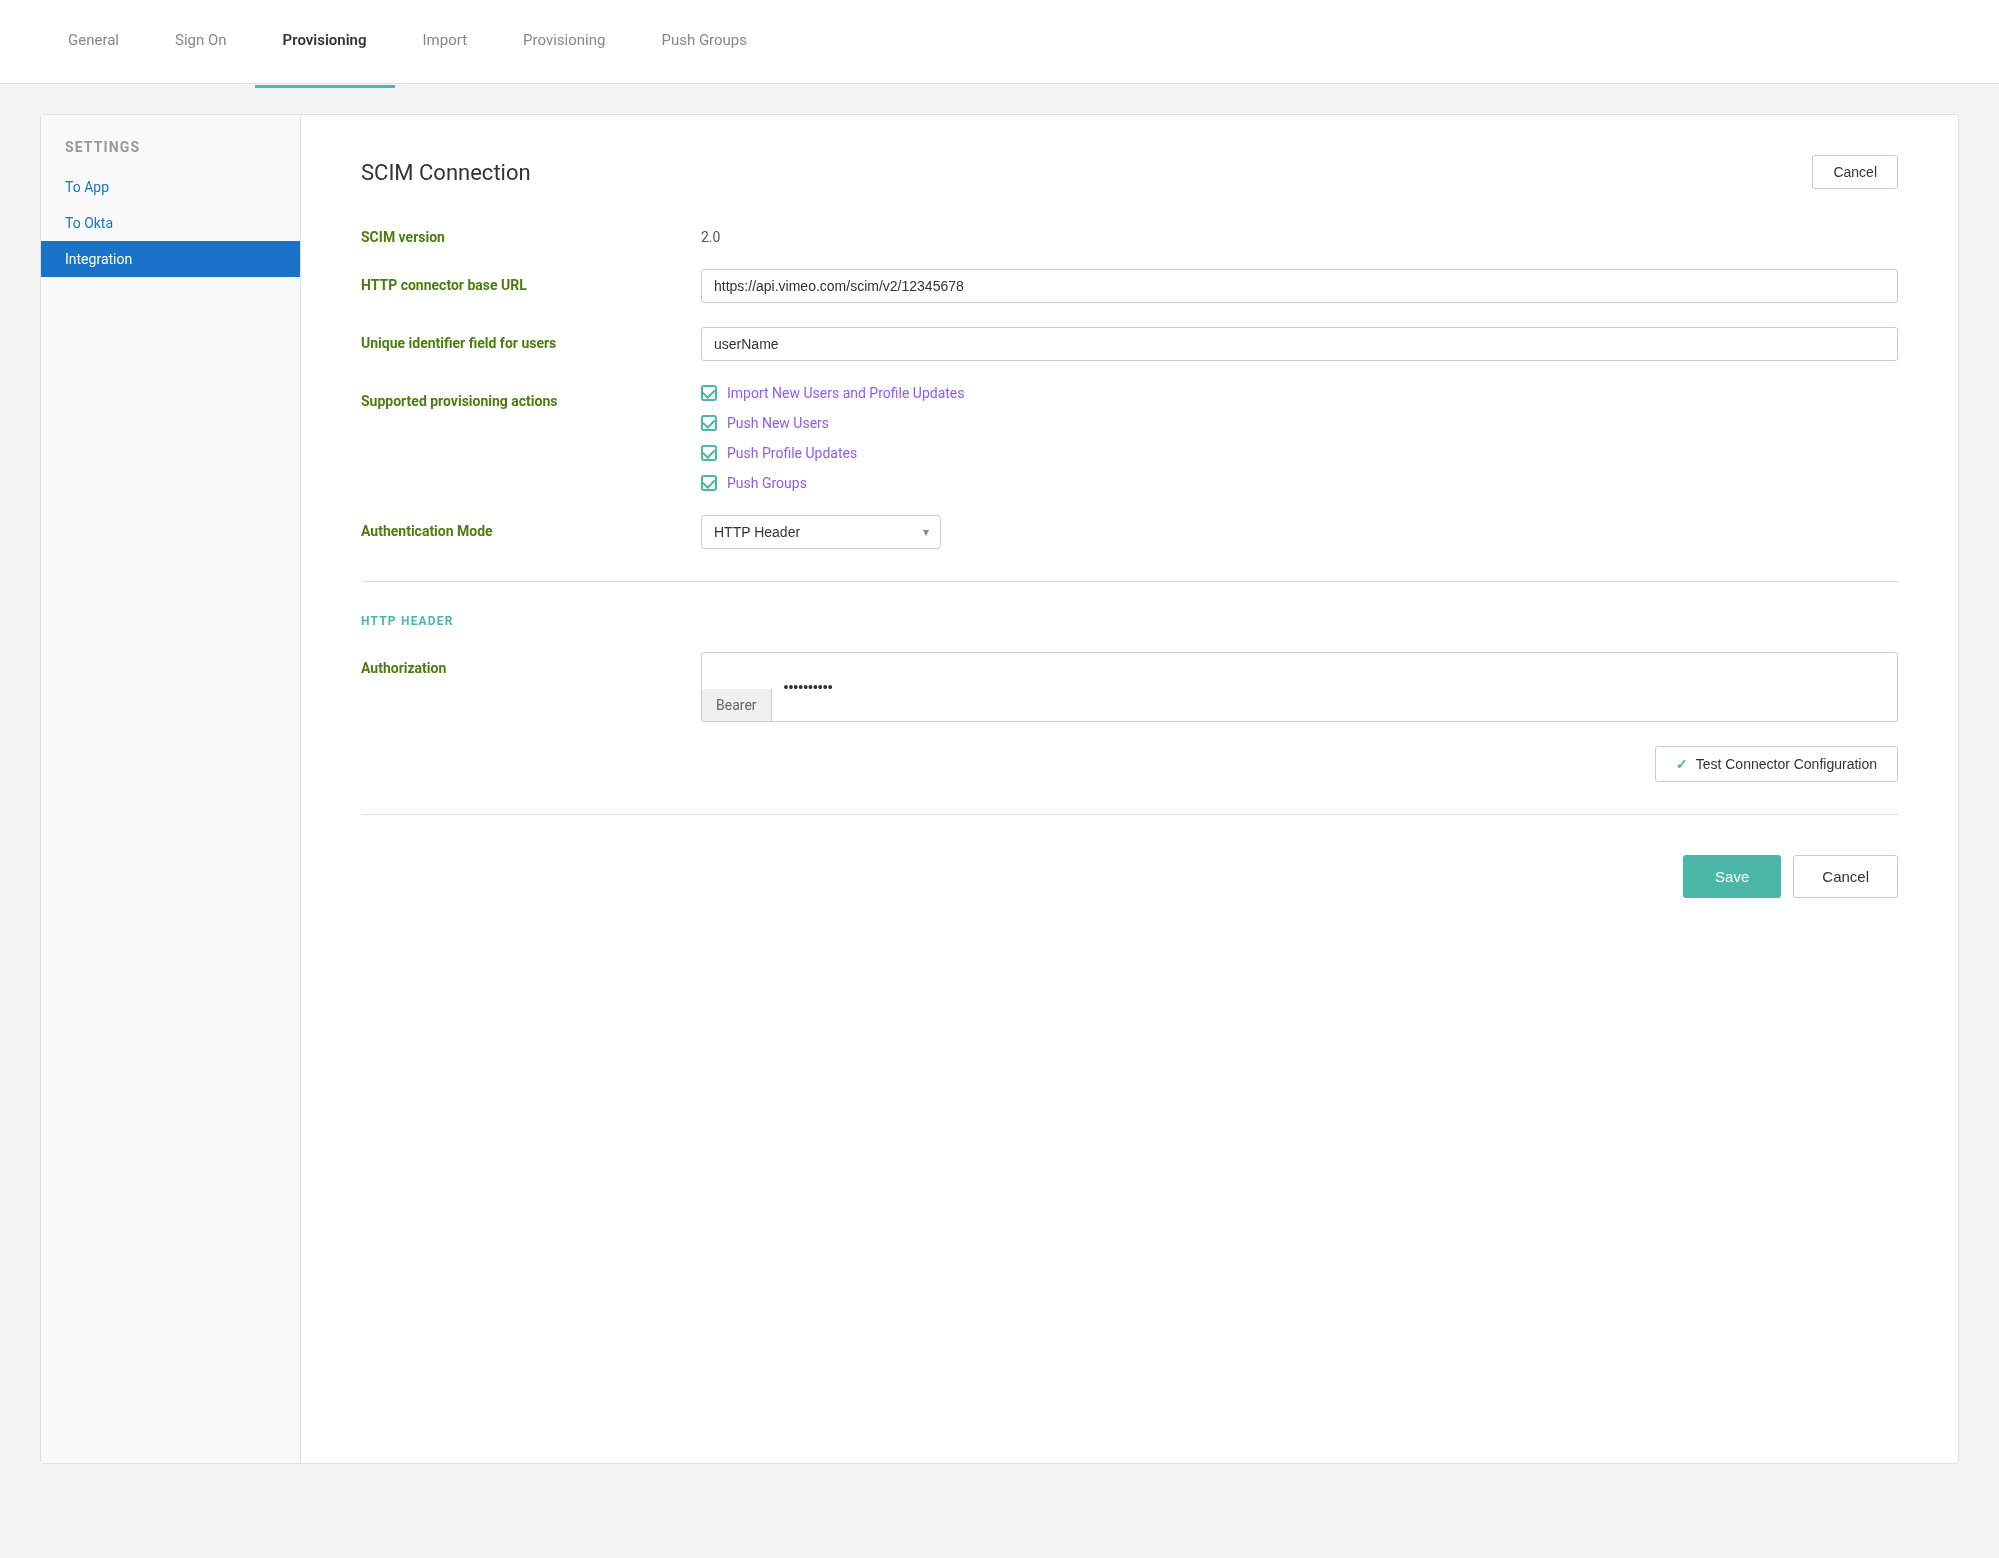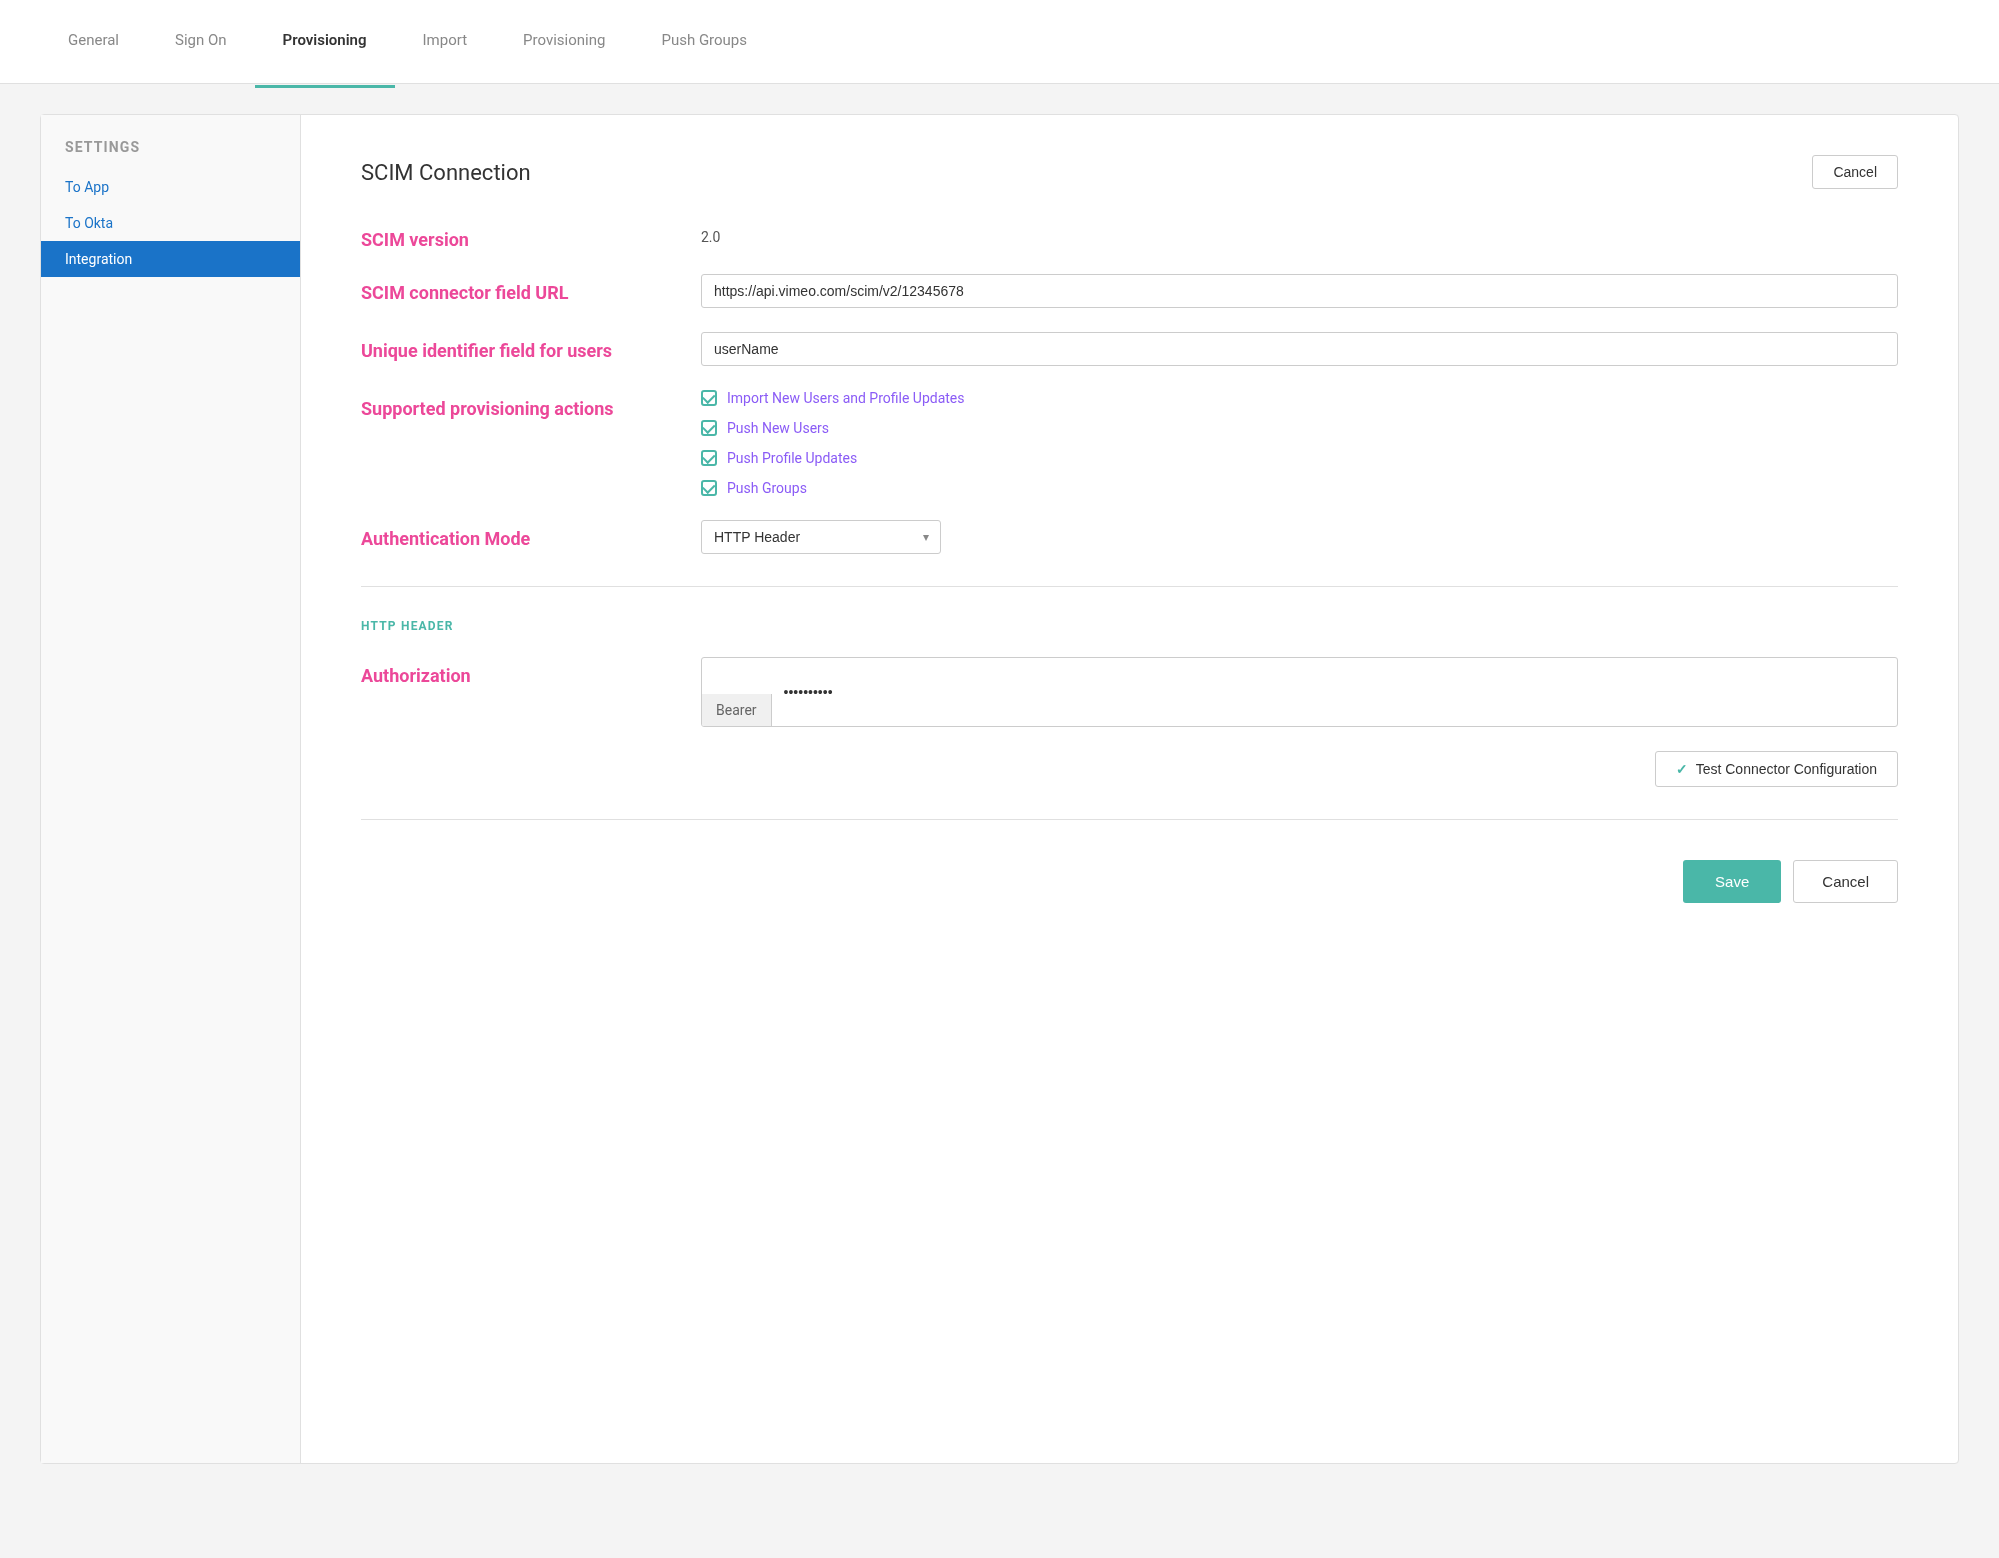--- a/index.html
+++ b/index.html
@@ -113,22 +113,22 @@
     
     .form-row {
       display: flex;
       align-items: flex-start;
       margin-bottom: 24px;
     }
     .form-label {
       width: 340px;
       min-width: 340px;
       font-weight: 700;
-      font-size: 18px;
-      color: #ec4899;
+      font-size: 14px;
+      color: #4d7c0f;
       padding-top: 8px;
     }
     .form-value {
       flex: 1;
       font-size: 14px;
       color: #555;
       padding-top: 8px;
     }
     .form-input {
       width: 100%;
@@ -325,21 +325,21 @@
       <h2 class="section-title">SCIM Connection</h2>
       <button class="btn-cancel-top">Cancel</button>
     </div>
 
     <div class="form-row">
       <div class="form-label">SCIM version</div>
       <div class="form-value">2.0</div>
     </div>
 
     <div class="form-row">
-      <div class="form-label">SCIM connector field URL</div>
+      <div class="form-label">HTTP connector base URL</div>
       <div style="flex:1;border-radius:16px;">
         <input class="form-input" type="text" value="https://api.vimeo.com/scim/v2/12345678" style="">
       </div>
     </div>
 
     <div class="form-row">
       <div class="form-label">Unique identifier field for users</div>
       <div style="flex:1;">
         <input class="form-input" type="text" value="userName" style="">
       </div>

